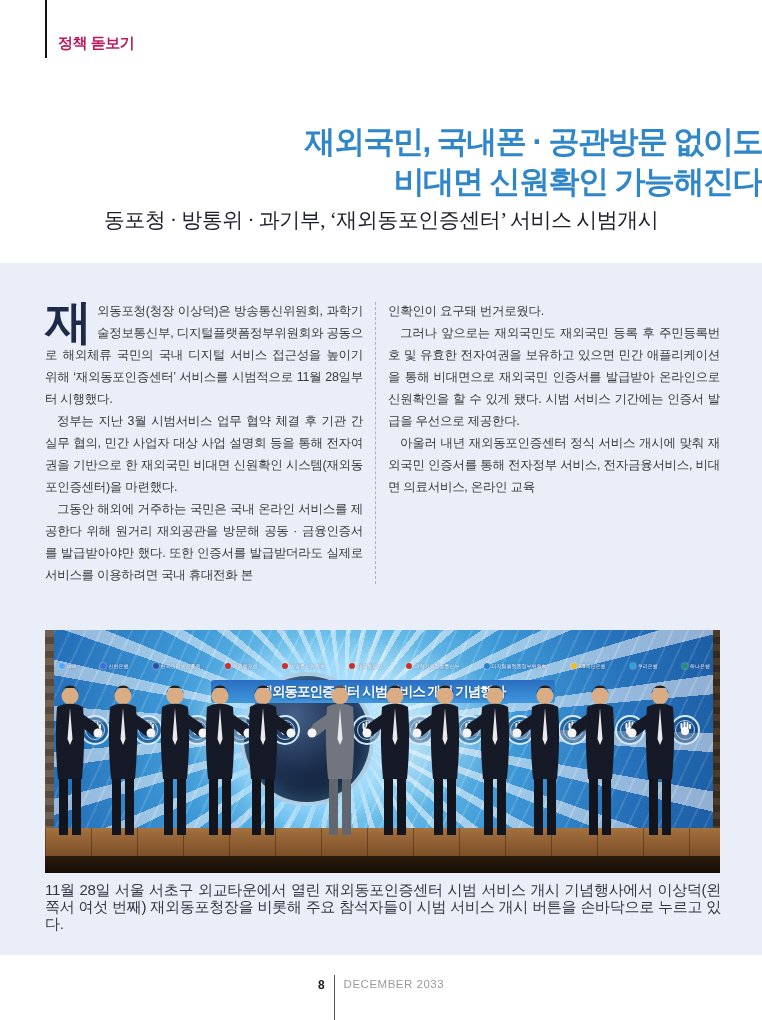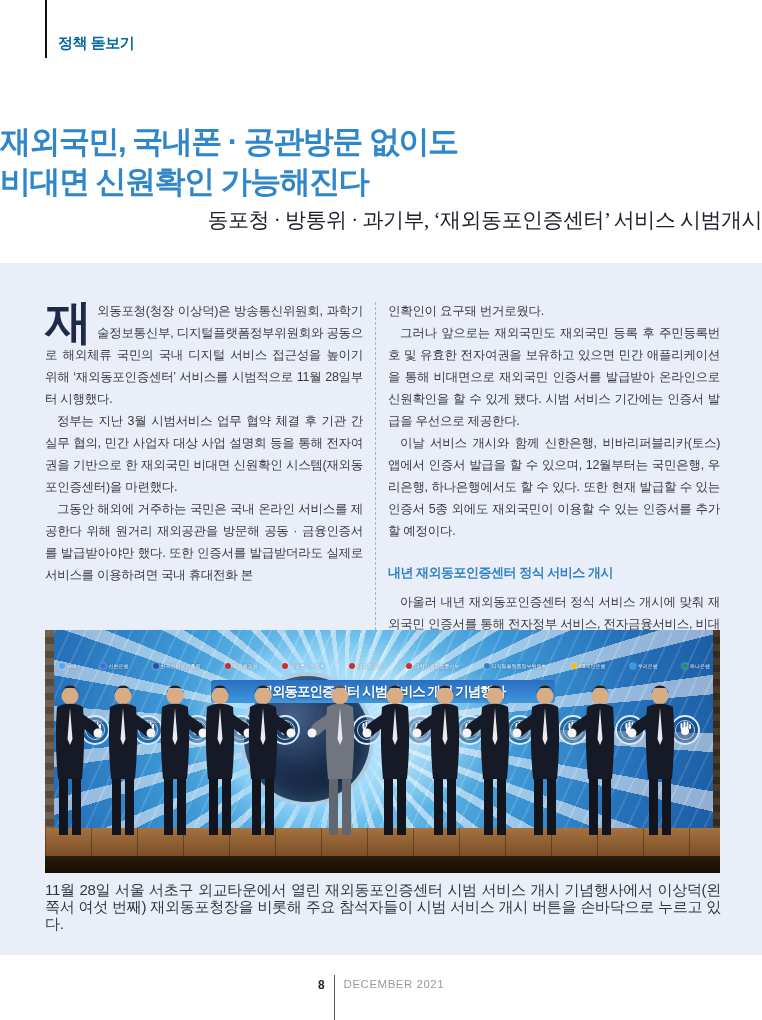--- a/index.html
+++ b/index.html
@@ -1,26 +1,26 @@
 <!DOCTYPE html>
 <html><head>
 <meta charset="utf-8">
 <style>
   html,body{margin:0;padding:0;background:#fff;}
   .page{position:relative;width:762px;height:1020px;background:#ffffff;overflow:hidden;
         font-family:"Liberation Sans",sans-serif;}
 
   
   .kicker-rule{position:absolute;left:45px;top:0;width:2px;height:58px;background:#111;}
-  .kicker{position:absolute;left:58px;top:34px;font-size:15px;font-weight:bold;color:#0369a1;letter-spacing:-0.5px;}
-
-  
-  .title{position:absolute;left:0;top:122px;width:762px;text-align:left;
+  .kicker{position:absolute;left:58px;top:34px;font-size:15px;font-weight:bold;color:#be185d;letter-spacing:-0.5px;}
+
+  
+  .title{position:absolute;left:0;top:122px;width:762px;text-align:right;
          font-size:31px;line-height:40px;font-weight:800;color:#2f86c9;letter-spacing:-1.5px;}
-  .subtitle{position:absolute;left:0;top:206px;width:762px;text-align:right;
+  .subtitle{position:absolute;left:0;top:206px;width:762px;text-align:center;
             font-family:"Liberation Serif",serif;font-size:21px;color:#20202e;letter-spacing:-0.5px;}
 
   
   .panel{position:absolute;left:0;top:263px;width:762px;height:692px;background:#e9eef8;}
 
   
   .columns{position:absolute;left:45px;top:300px;width:675px;display:flex;}
   .col{font-size:12.5px;line-height:22px;text-align:justify;color:#3a3a3a;letter-spacing:-0.3px;}
   .col-left{width:318px;}
   .col-right{flex:1;}
@@ -97,22 +97,20 @@
   <div class="columns">
     <div class="col col-left">
       <p><span class="dropcap">재</span><span>외동포청(청장 이상덕)은 방송통신위원회, 과학기술정보통신부, 디지털플랫폼정부위원회와 공동으로 해외체류 국민의 국내 디지털 서비스 접근성을 높이기 위해 ‘재외동포인증센터’ 서비스를 시범적으로 11월 28일부터 시행했다.</span></p>
       <p class="indent">정부는 지난 3월 시범서비스 업무 협약 체결 후 기관 간 실무 협의, 민간 사업자 대상 사업 설명회 등을 통해 전자여권을 기반으로 한 재외국민 비대면 신원확인 시스템(재외동포인증센터)을 마련했다.</p>
       <p class="indent">그동안 해외에 거주하는 국민은 국내 온라인 서비스를 제공한다 위해 원거리 재외공관을 방문해 공동 · 금융인증서를 발급받아야만 했다. 또한 인증서를 발급받더라도 실제로 서비스를 이용하려면 국내 휴대전화 본</p>
     </div>
     <div class="col-divider"></div>
     <div class="col col-right">
       <p>인확인이 요구돼 번거로웠다.</p>
       <p class="indent">그러나 앞으로는 재외국민도 재외국민 등록 후 주민등록번호 및 유효한 전자여권을 보유하고 있으면 민간 애플리케이션을 통해 비대면으로 재외국민 인증서를 발급받아 온라인으로 신원확인을 할 수 있게 됐다. 시범 서비스 기간에는 인증서 발급을 우선으로 제공한다.</p>
-      <p class="indent">이날 서비스 개시와 함께 신한은행, 비바리퍼블리카(토스) 앱에서 인증서 발급을 할 수 있으며, 12월부터는 국민은행, 우리은행, 하나은행에서도 할 수 있다. 또한 현재 발급할 수 있는 인증서 5종 외에도 재외국민이 이용할 수 있는 인증서를 추가할 예정이다.</p>
-      <p class="subhead">내년 재외동포인증센터 정식 서비스 개시</p>
       <p class="indent">아울러 내년 재외동포인증센터 정식 서비스 개시에 맞춰 재외국민 인증서를 통해 전자정부 서비스, 전자금융서비스, 비대면 의료서비스, 온라인 교육</p>
     </div>
   </div>
 
   <div class="photo">
     <div class="led">
       <div class="rays1"></div>
       <div class="rays2"></div>
       <div class="glow"></div>
     </div>
@@ -226,16 +224,16 @@
       <use href="#person" transform="translate(555,207) scale(-1,1)"></use>
       <use href="#person" transform="translate(615,207) scale(-1,1)"></use>
     </svg>
   </div>
 
   <div class="caption">11월 28일 서울 서초구 외교타운에서 열린 재외동포인증센터 시범 서비스 개시 기념행사에서 이상덕(왼쪽서 여섯 번째) 재외동포청장을 비롯해 주요 참석자들이 시범 서비스 개시 버튼을 손바닥으로 누르고 있다.</div>
 
   <div class="footer">
     <span class="num">8</span>
     <span class="rule"></span>
-    <span class="issue">DECEMBER 2021</span>
+    <span class="issue">DECEMBER 2033</span>
   </div>
 
 </div>
 
 </body></html>

